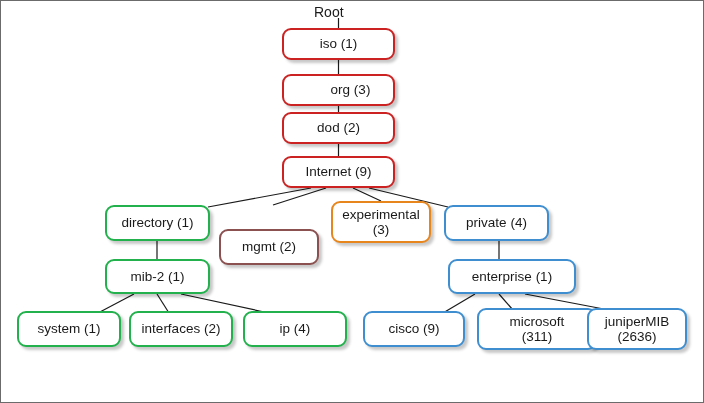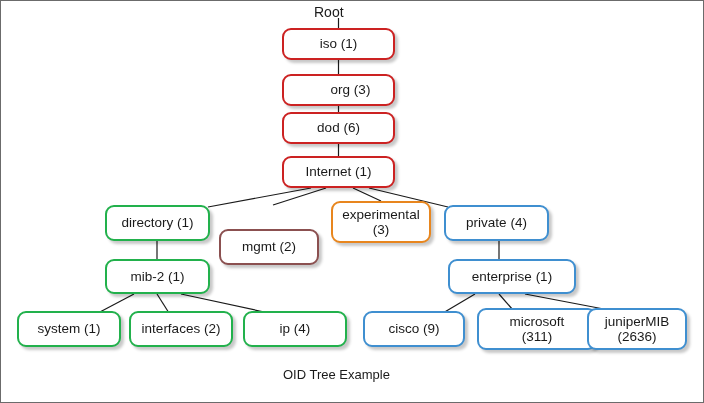--- a/index.html
+++ b/index.html
@@ -90,34 +90,33 @@
     </svg>
 
   <div class="root-label" style="left: 313px; top: 3px;">
     <span class="ghost">Root</span>
     <span>Root</span>
   </div>
 
   <div id="nodes-layer">
       <div class="node" style="left: 281px; top: 27px; width: 113px; height: 32px; border-color: rgb(204, 34, 34);">iso (1)</div>
       <div class="node" style="left: 281px; top: 73px; width: 113px; height: 32px; border-color: rgb(204, 34, 34); padding-left: 28px;">org (3)</div>
-      <div class="node" style="left: 281px; top: 111px; width: 113px; height: 32px; border-color: rgb(204, 34, 34);">dod (6)</div>
-      <div class="node" style="left: 281px; top: 155px; width: 113px; height: 32px; border-color: rgb(204, 34, 34);">Internet (1)</div>
+      <div class="node" style="left: 281px; top: 111px; width: 113px; height: 32px; border-color: rgb(204, 34, 34);">dod (2)</div>
+      <div class="node" style="left: 281px; top: 155px; width: 113px; height: 32px; border-color: rgb(204, 34, 34);">Internet (9)</div>
       <div class="node" style="left: 104px; top: 204px; width: 105px; height: 36px; border-color: rgb(34, 177, 76);">directory (1)</div>
       <div class="node" style="left: 218px; top: 204px; width: 100px; height: 36px; border-color: rgb(139, 80, 80); margin-top: 24px;">mgmt (2)</div>
       <div class="node" style="left: 330px; top: 200px; width: 100px; height: 42px; border-color: rgb(232, 134, 30);">experimental
 (3)</div>
       <div class="node" style="left: 443px; top: 204px; width: 105px; height: 36px; border-color: rgb(63, 143, 208);">private (4)</div>
       <div class="node" style="left: 104px; top: 258px; width: 105px; height: 35px; border-color: rgb(34, 177, 76);">mib-2 (1)</div>
       <div class="node" style="left: 447px; top: 258px; width: 128px; height: 35px; border-color: rgb(63, 143, 208);">enterprise (1)</div>
       <div class="node" style="left: 16px; top: 310px; width: 104px; height: 36px; border-color: rgb(34, 177, 76);">system (1)</div>
       <div class="node" style="left: 128px; top: 310px; width: 104px; height: 36px; border-color: rgb(34, 177, 76);">interfaces (2)</div>
       <div class="node" style="left: 242px; top: 310px; width: 104px; height: 36px; border-color: rgb(34, 177, 76);">ip (4)</div>
       <div class="node" style="left: 362px; top: 310px; width: 102px; height: 36px; border-color: rgb(63, 143, 208);">cisco (9)</div>
       <div class="node" style="left: 476px; top: 307px; width: 120px; height: 42px; border-color: rgb(63, 143, 208);">microsoft
 (311)</div>
       <div class="node" style="left: 586px; top: 307px; width: 100px; height: 42px; border-color: rgb(63, 143, 208);">juniperMIB
 (2636)</div>
     </div>
 
-  <div class="caption" style="left: 282px; top: 366px;">OID Tree Example</div>
 
 </div>
 
 </body></html>

